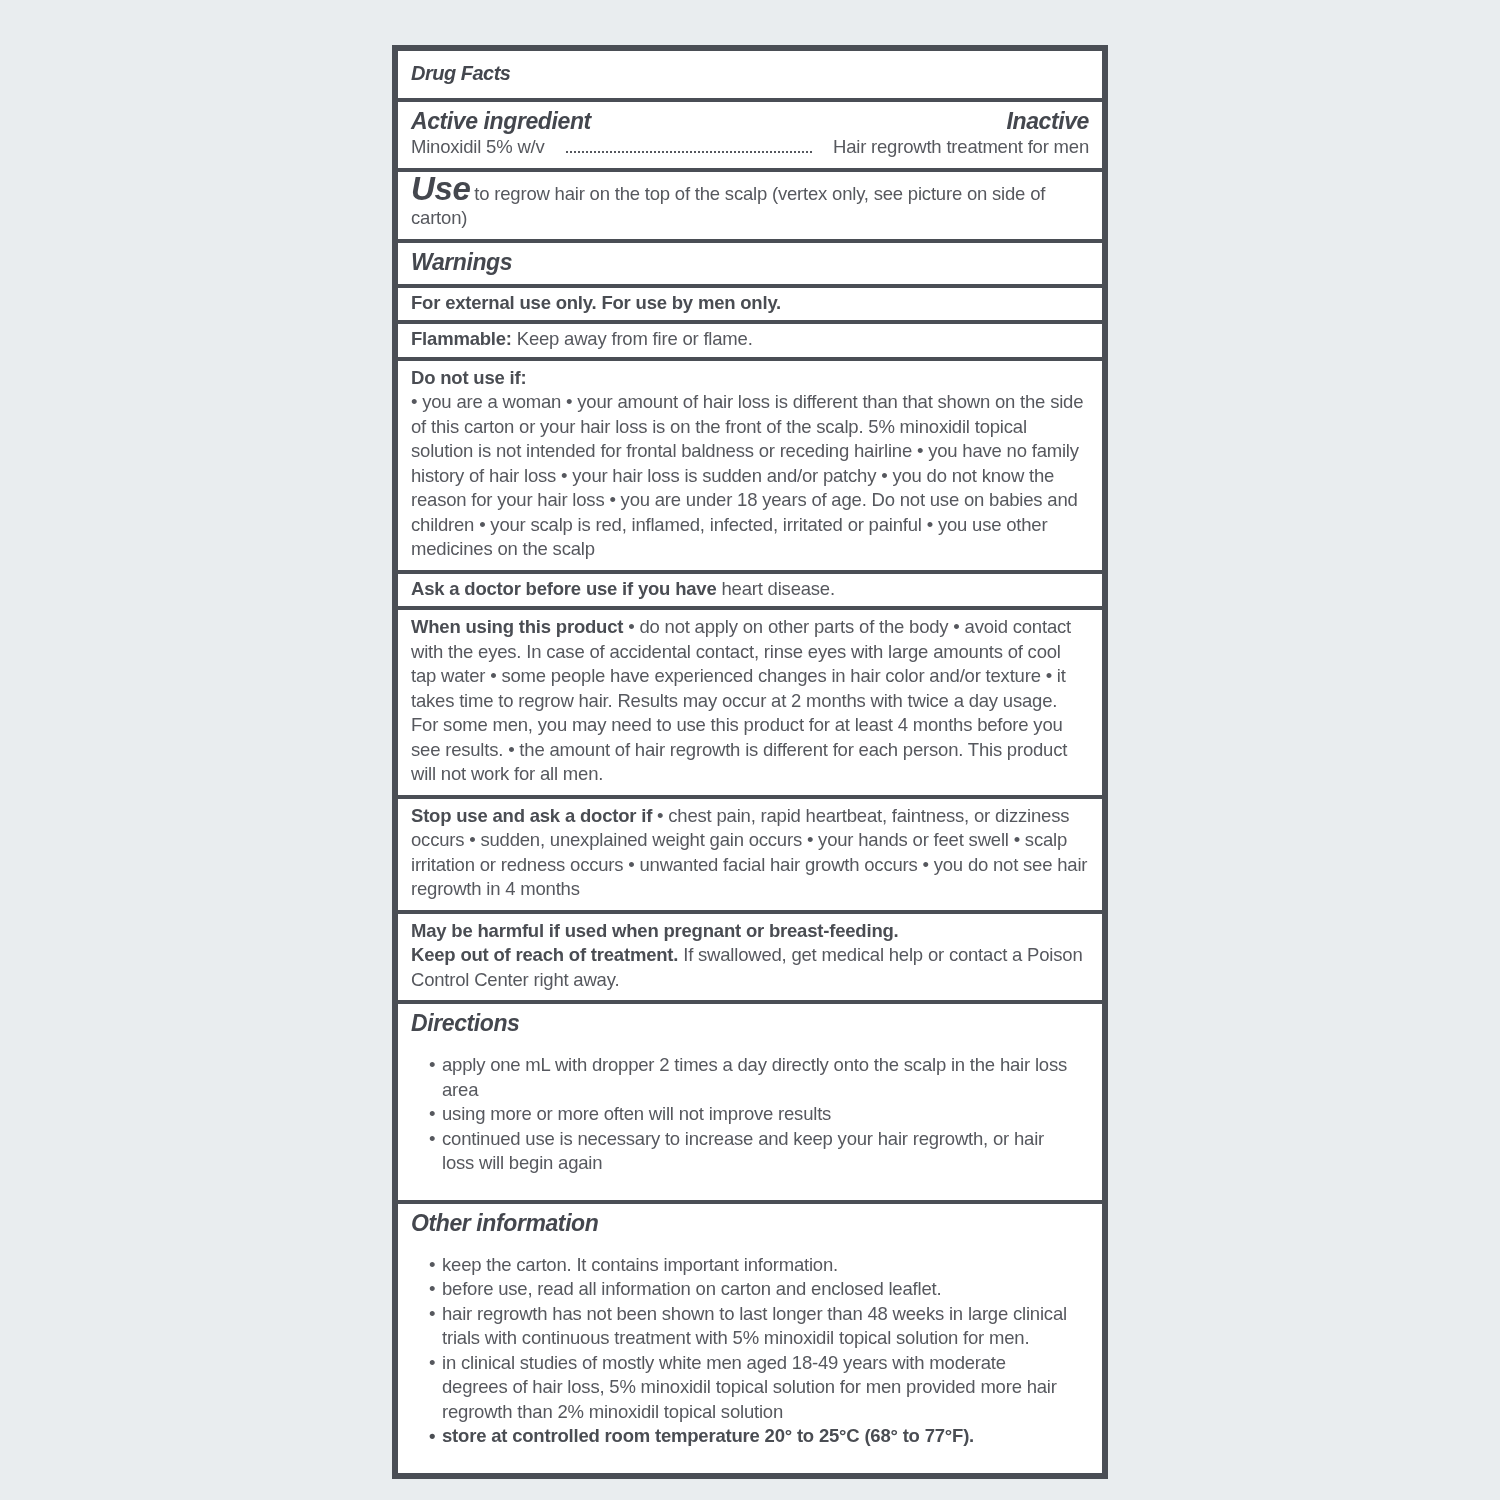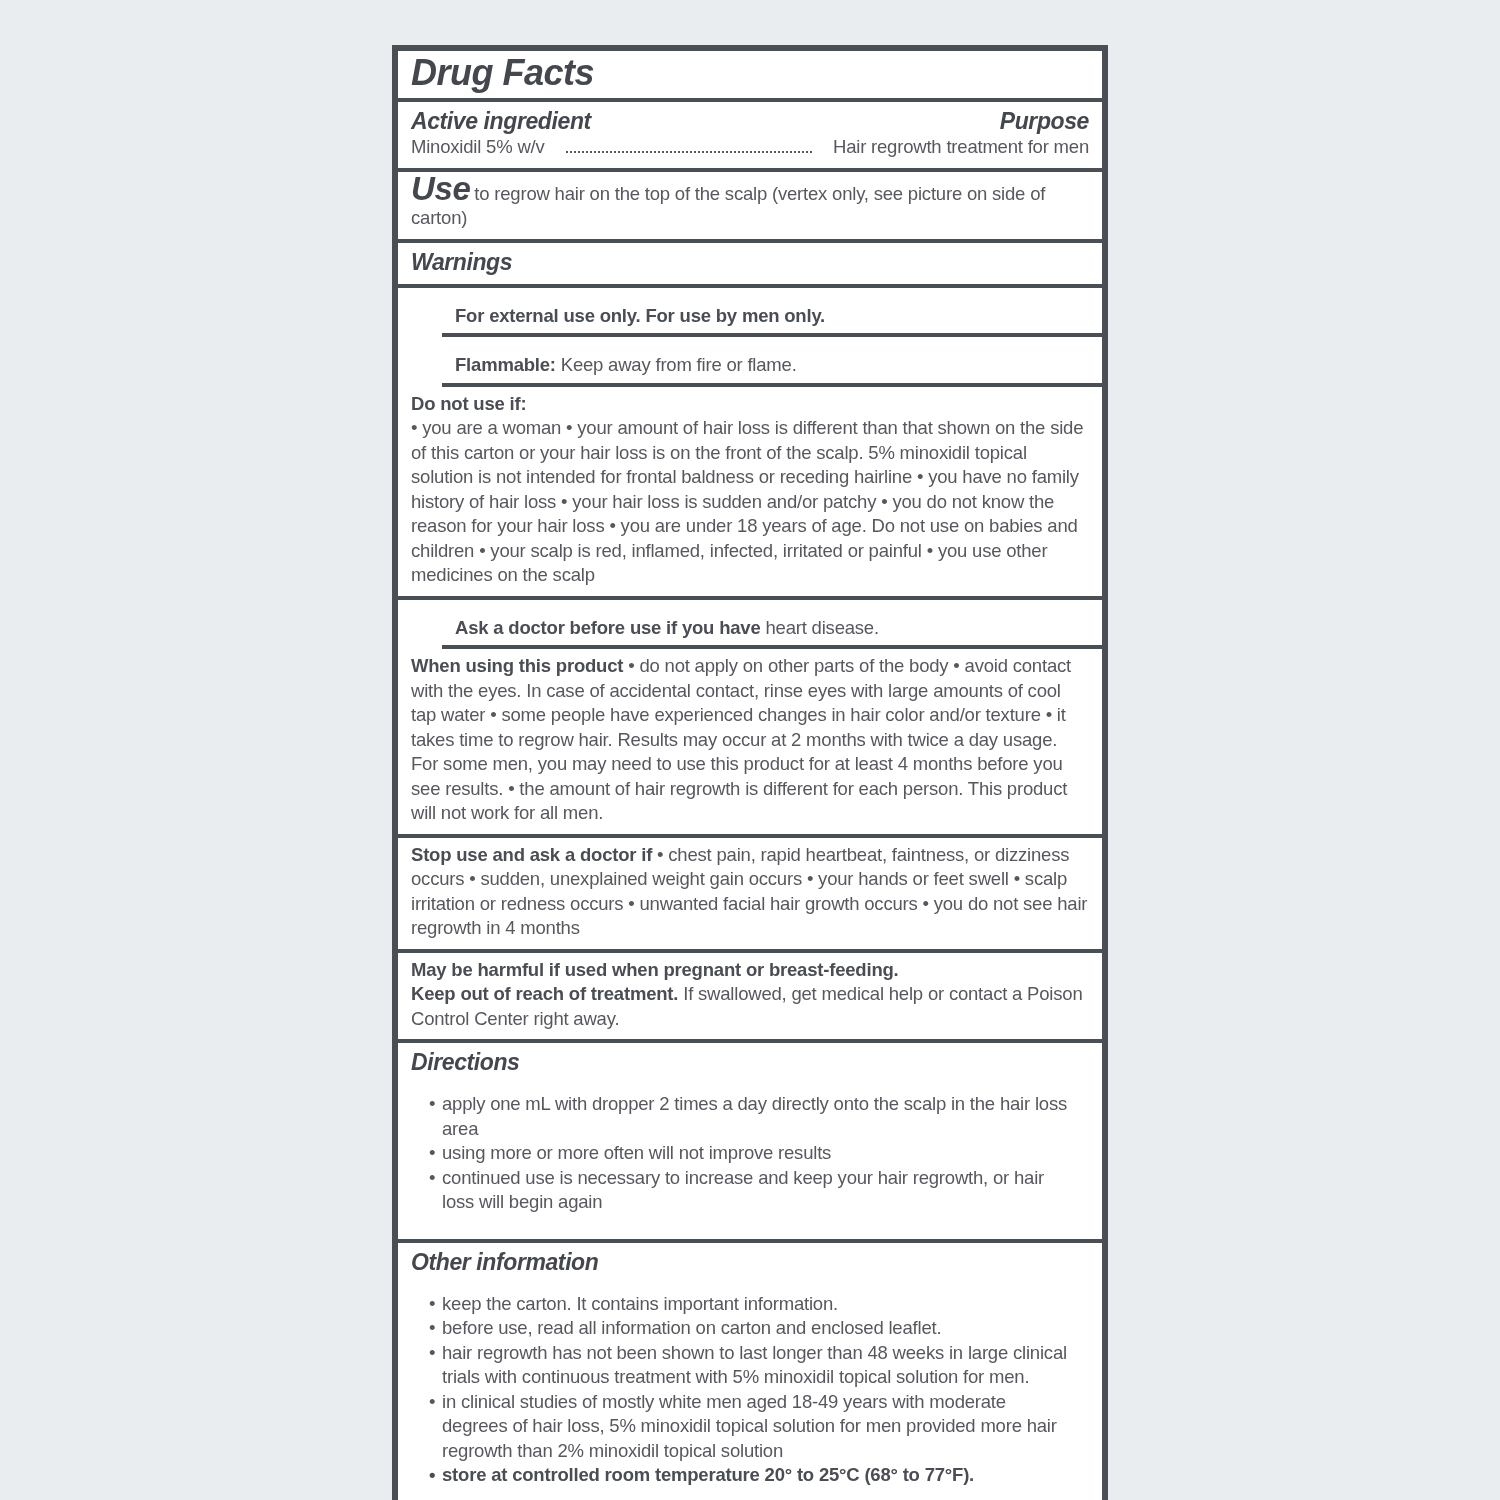--- a/index.html
+++ b/index.html
@@ -25,21 +25,21 @@
     border-bottom: 4px solid #4a4e55;
     font-size: 18.5px;
     line-height: 24.5px;
     color: #56585e;
     letter-spacing: -0.2px;
   }
   .sec:last-child { border-bottom: none; }
   .h1 {
     font-style: italic;
     font-weight: bold;
-    font-size: 36px;
+    font-size: 20px;
     line-height: 34px;
     color: #44474e;
     letter-spacing: -0.5px;
   }
   .h2 {
     font-style: italic;
     font-weight: bold;
     font-size: 23px;
     line-height: 28px;
     color: #44474e;
@@ -81,35 +81,35 @@
   }
   ul.bullets li {
     position: relative;
     padding-left: 15px;
   }
   ul.bullets li::before {
     content: "\2022";
     position: absolute;
     left: 2px;
   }
-  .tight { padding-top: 16px; padding-bottom: 5px; margin-left: 44px; }
+  .tight { padding-top: 3px; padding-bottom: 5px; }
 </style>
 </head>
 <body>
 
 <div class="panel">
 
   <div class="sec">
     <div class="h1">Drug Facts</div>
   </div>
 
   <div class="sec">
     <div class="row-between">
       <span class="h2">Active ingredient</span>
-      <span class="h2">Purpose</span>
+      <span class="h2">Inactive</span>
     </div>
     <div class="leader-row">
       <span>Minoxidil 5% w/v</span>
       <span class="leader"></span>
       <span>Hair regrowth treatment for men</span>
     </div>
   </div>
 
   <div class="sec">
     <span class="inline-hdr">Use</span><span>to regrow hair on the top of the scalp (vertex only, see picture on side of carton)</span>

